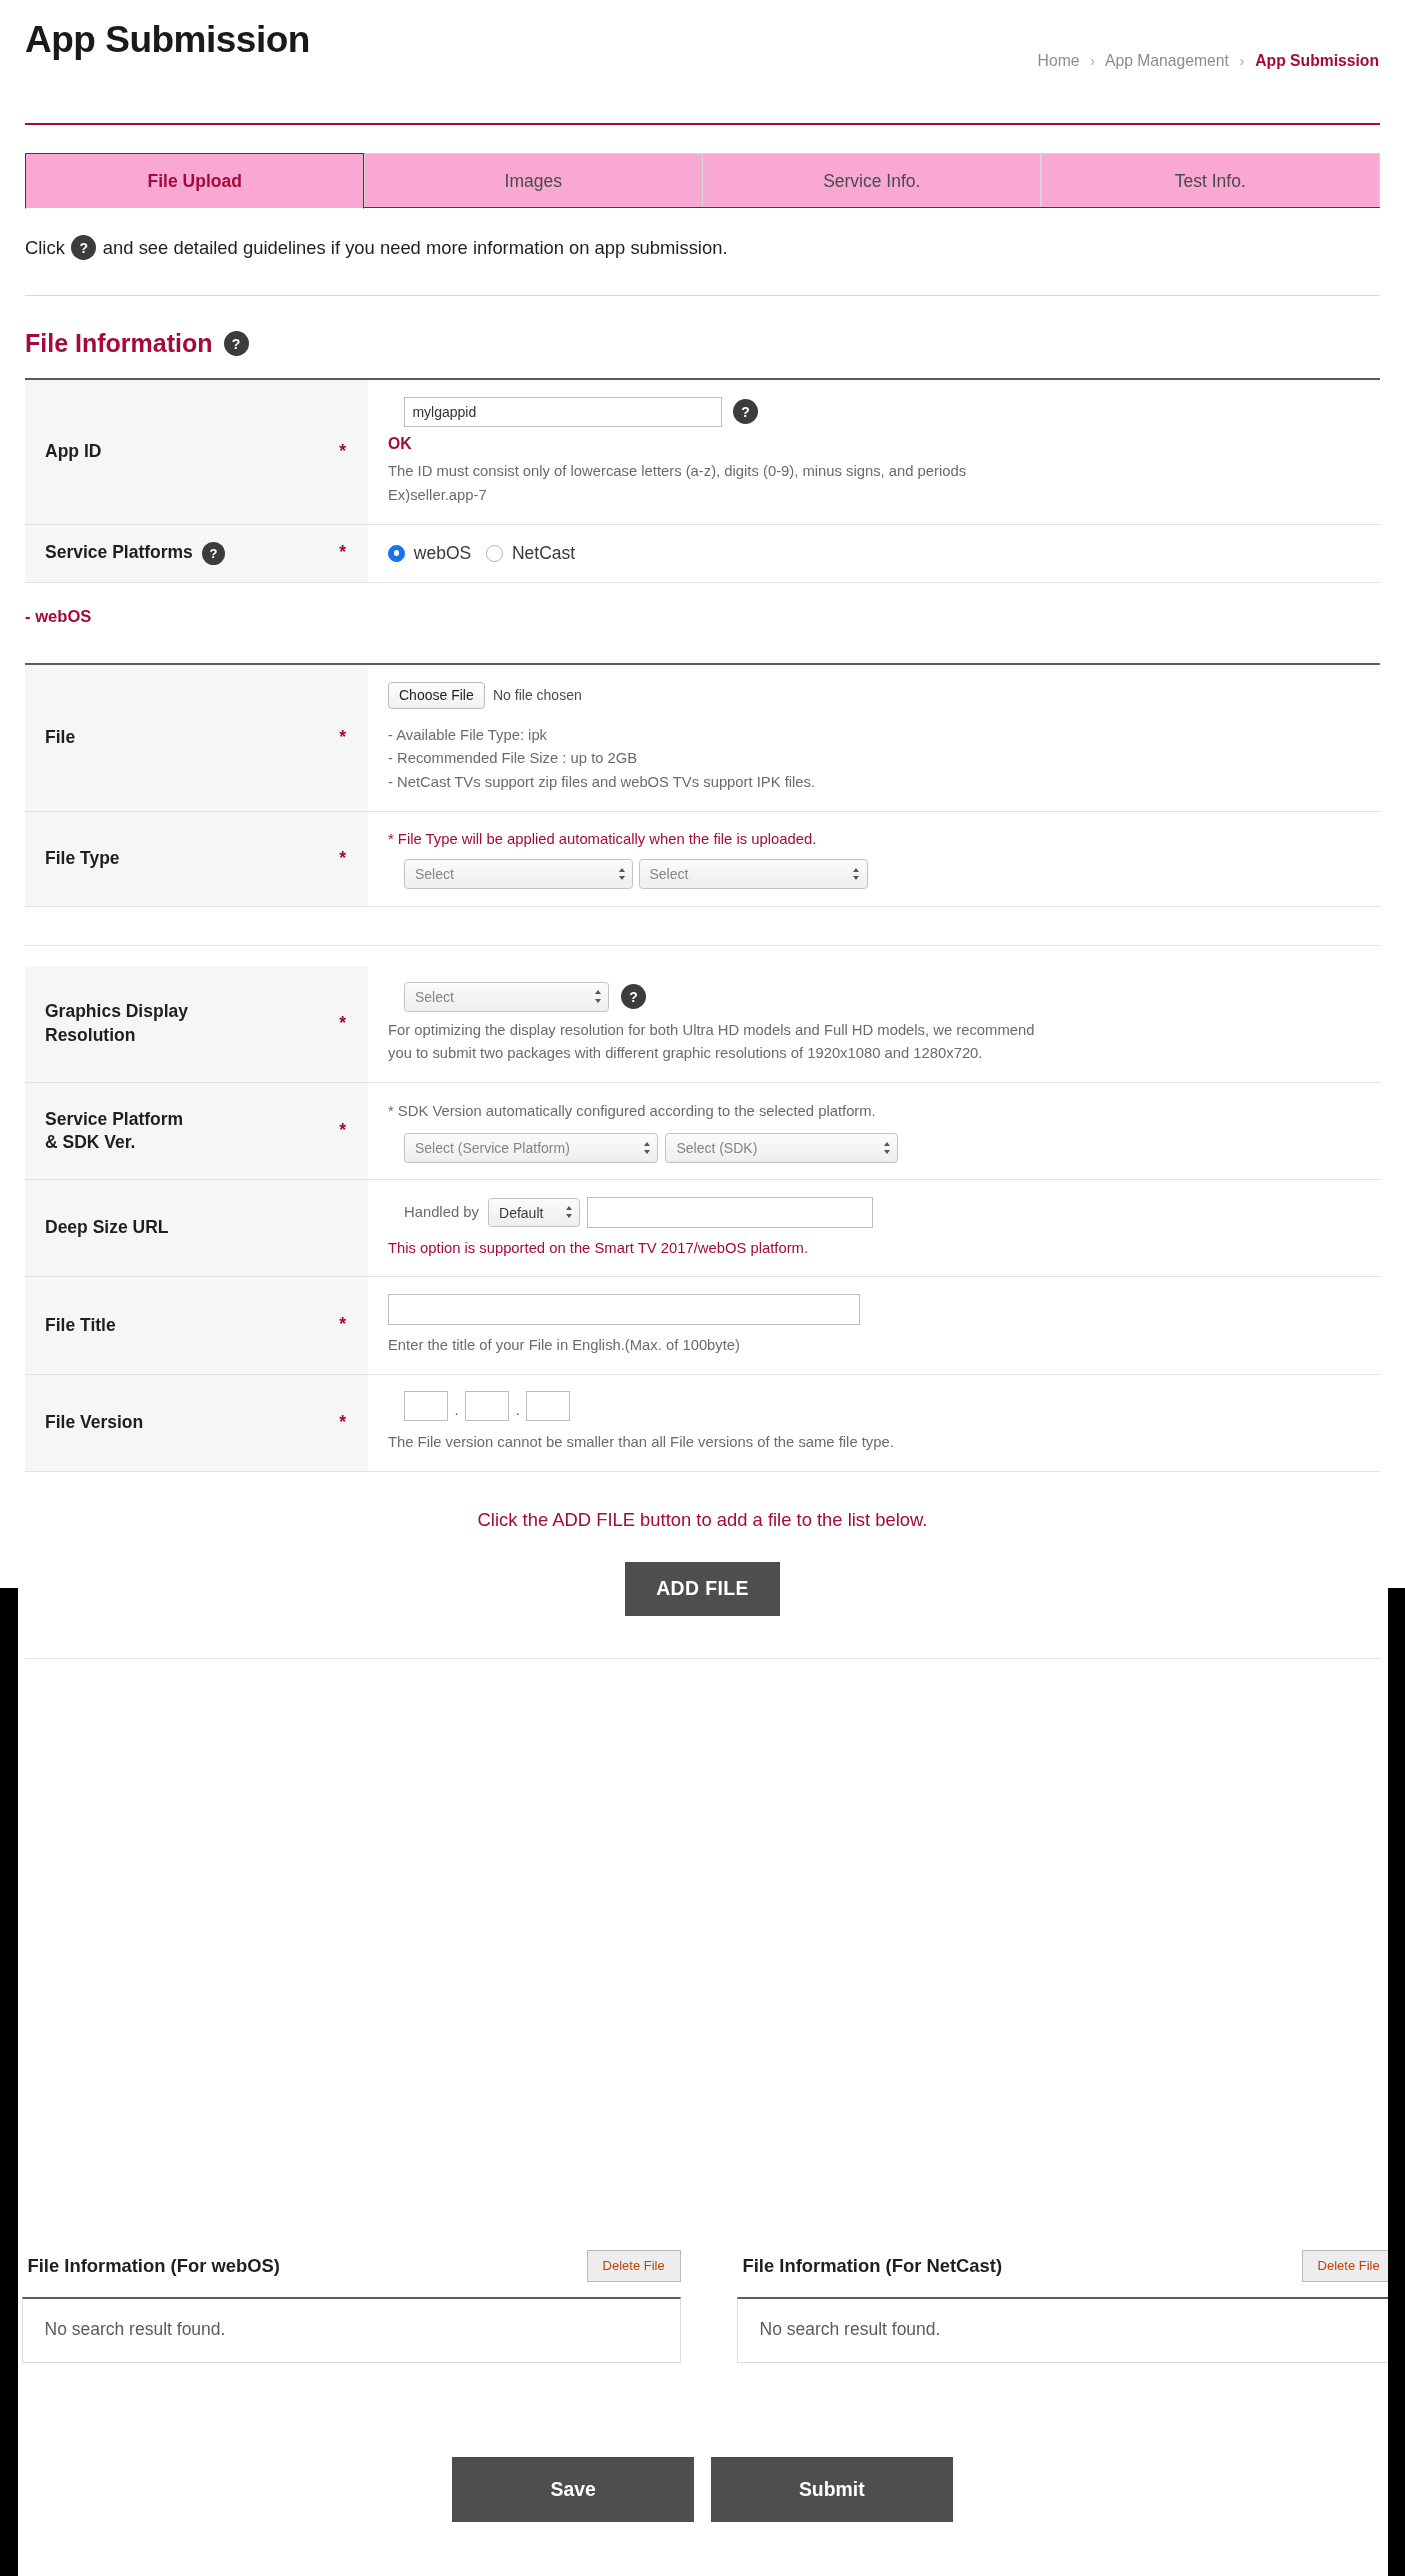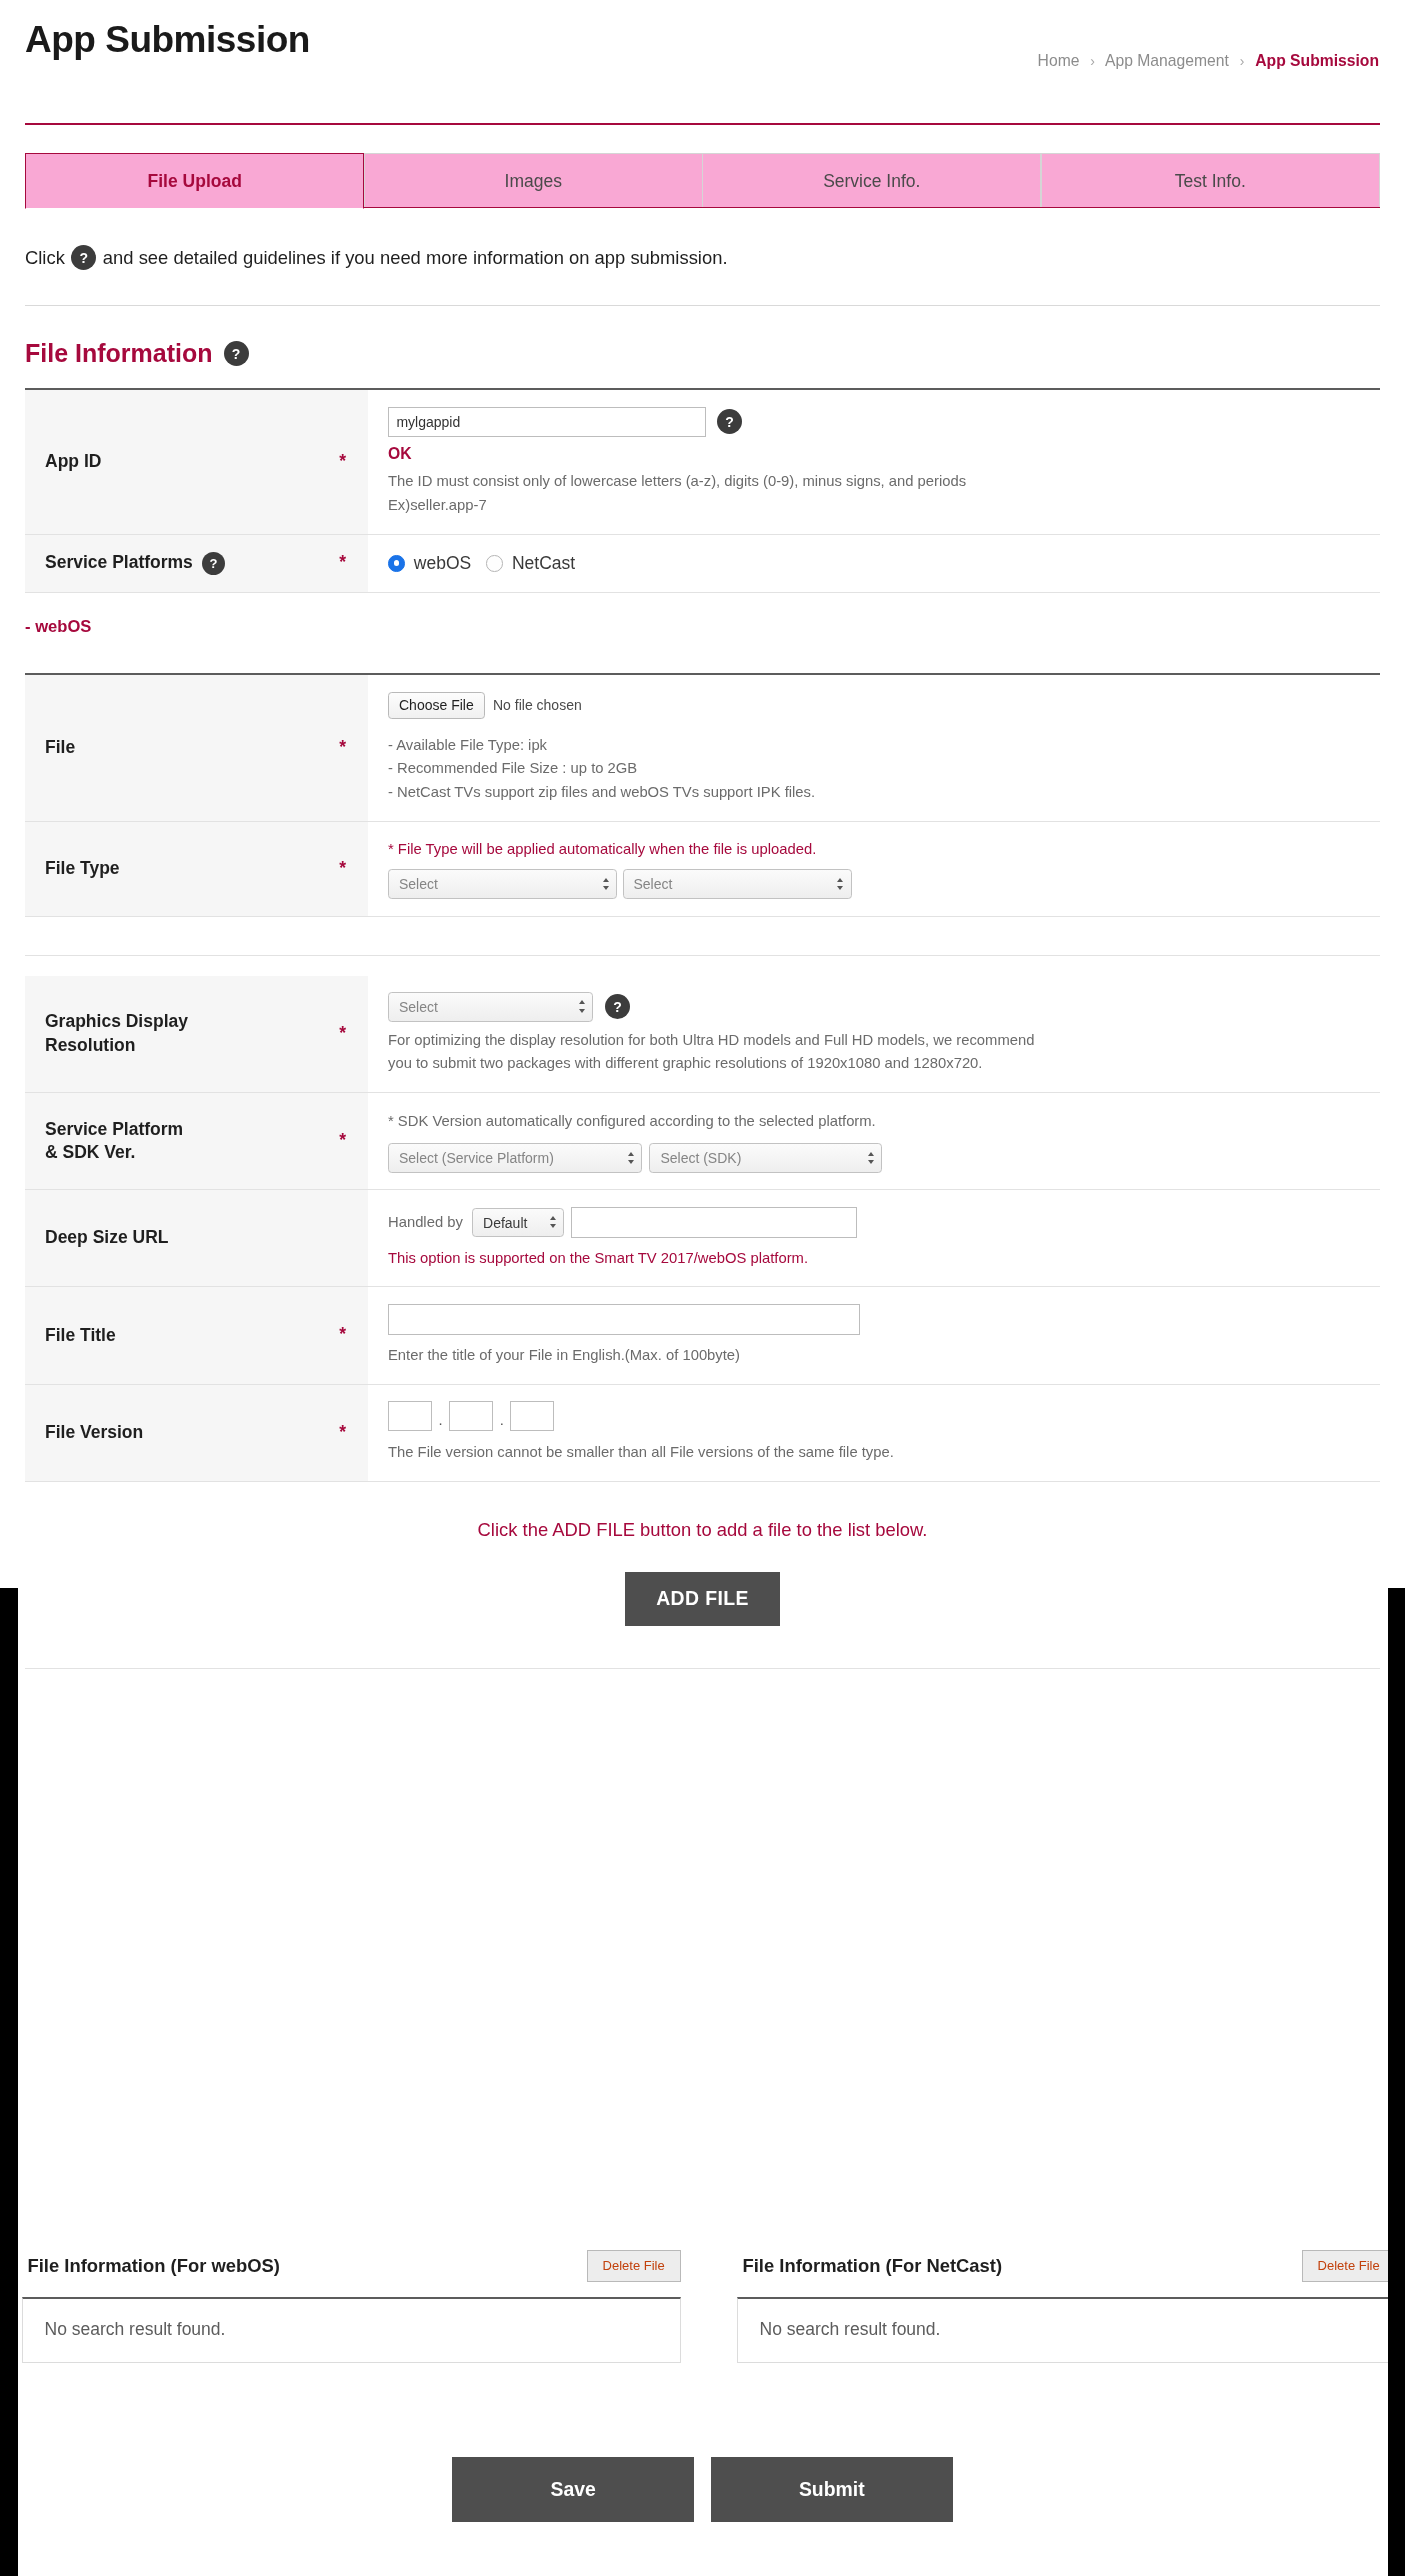--- a/index.html
+++ b/index.html
@@ -86,21 +86,21 @@
     color: #A6093D;
     font-weight: bold;
     border: 0.9px solid #A6093D;
     border-bottom: 1.8px solid #ffffff;
     margin-bottom: -1.8px;
     z-index: 3;
   }
 
   
   .intro {
-    margin: 37px 25px 0 25px;
+    margin: 27px 25px 0 25px;
     font-size: 18.4px;
     color: #1f1f1f;
     display: flex;
     align-items: center;
   }
   .intro-rule {
     margin: 35px 25px 0 25px;
     height: 0.9px;
     background: #d9d9d9;
   }
@@ -395,21 +395,21 @@
     border: none;
     font-size: 19.4px;
     font-weight: bold;
     width: 242px;
     height: 65px;
     font-family: "Liberation Sans", sans-serif;
     cursor: default;
   }
 
   .dot-sep { font-size: 14.8px; color: #555; margin: 0 6.5px; align-self: flex-end; padding-bottom: 3.7px; }
-  .inline-row { display: flex; align-items: center; }
+  .inline-row { display: flex; align-items: center; margin-left: 16px; }
 </style>
 </head>
 <body>
 
 <div class="page">
 
   <div class="header">
     <h1 class="page-title">App Submission</h1>
     <div class="breadcrumb">
       <span>Home</span>

